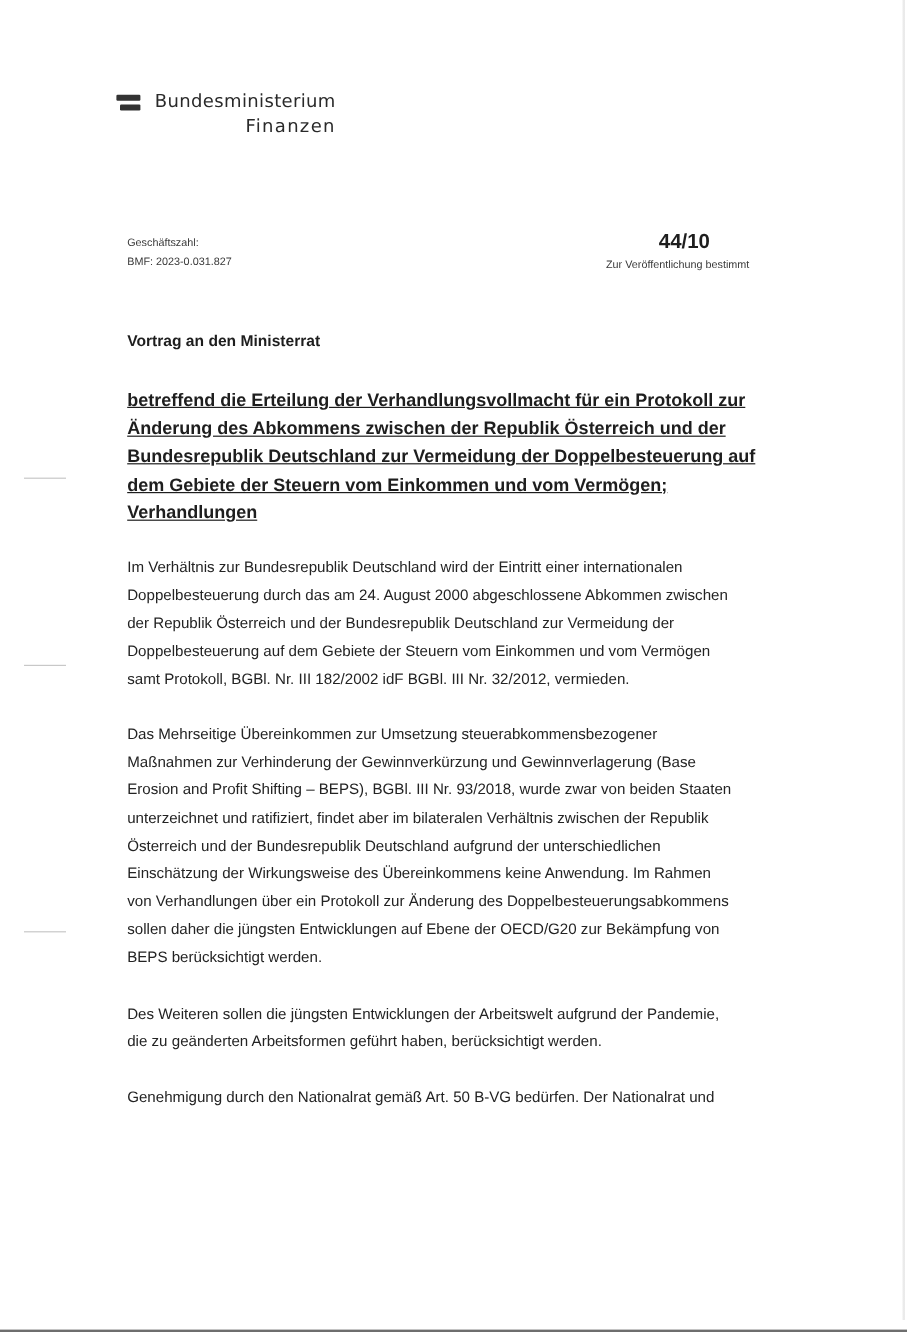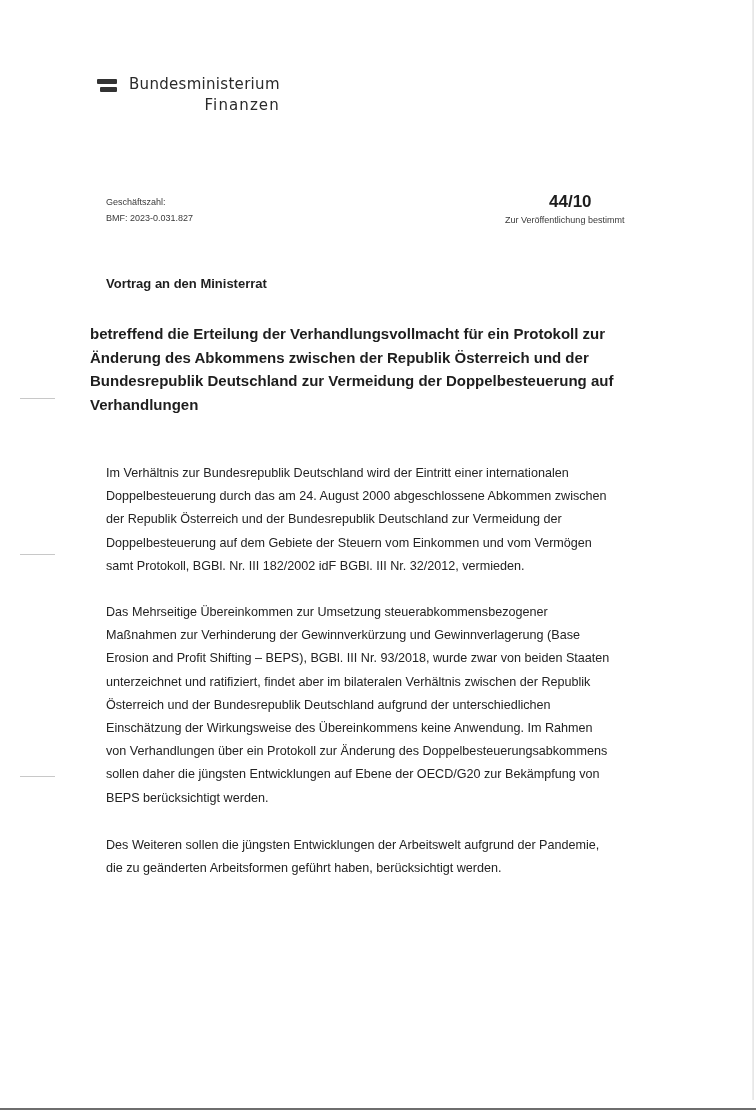--- a/index.html
+++ b/index.html
@@ -103,27 +103,28 @@
     .heading {
       position: absolute;
       left: 106px;
       top: 276px;
       font-size: 13px;
       font-weight: bold;
       color: #1e1e1e;
     }
     .subject {
       position: absolute;
-      left: 90px;
+      left: 106px;
       top: 322px;
       width: 540px;
       font-size: 15px;
       line-height: 23.5px;
       font-weight: bold;
       color: #1e1e1e;
+      text-decoration: underline;
     }
     .subject div { white-space: nowrap; }
 
     .para {
       position: absolute;
       left: 106px;
       width: 560px;
       font-size: 12.6px;
       line-height: 23.2px;
       color: #232323;
@@ -177,20 +178,21 @@
     <div class="num">44/10</div>
     <div class="note">Zur Veröffentlichung bestimmt</div>
   </div>
 
   <div class="heading">Vortrag an den Ministerrat</div>
 
   <div class="subject">
     <div>betreffend die Erteilung der Verhandlungsvollmacht für ein Protokoll zur</div>
     <div>Änderung des Abkommens zwischen der Republik Österreich und der</div>
     <div>Bundesrepublik Deutschland zur Vermeidung der Doppelbesteuerung auf</div>
+    <div>dem Gebiete der Steuern vom Einkommen und vom Vermögen;</div>
     <div>Verhandlungen</div>
   </div>
 
   <div class="para p1">
     <div>Im Verhältnis zur Bundesrepublik Deutschland wird der Eintritt einer internationalen</div>
     <div>Doppelbesteuerung durch das am 24. August 2000 abgeschlossene Abkommen zwischen</div>
     <div>der Republik Österreich und der Bundesrepublik Deutschland zur Vermeidung der</div>
     <div>Doppelbesteuerung auf dem Gebiete der Steuern vom Einkommen und vom Vermögen</div>
     <div>samt Protokoll, BGBl. Nr. III 182/2002 idF BGBl. III Nr. 32/2012, vermieden.</div>
   </div>
@@ -206,15 +208,16 @@
     <div>sollen daher die jüngsten Entwicklungen auf Ebene der OECD/G20 zur Bekämpfung von</div>
     <div>BEPS berücksichtigt werden.</div>
   </div>
 
   <div class="para p3">
     <div>Des Weiteren sollen die jüngsten Entwicklungen der Arbeitswelt aufgrund der Pandemie,</div>
     <div>die zu geänderten Arbeitsformen geführt haben, berücksichtigt werden.</div>
   </div>
 
   <div class="para p4">
+    <div>Genehmigung durch den Nationalrat gemäß Art. 50 B-VG bedürfen. Der Nationalrat und</div>
   </div>
 
 </div>
 
 </body></html>

